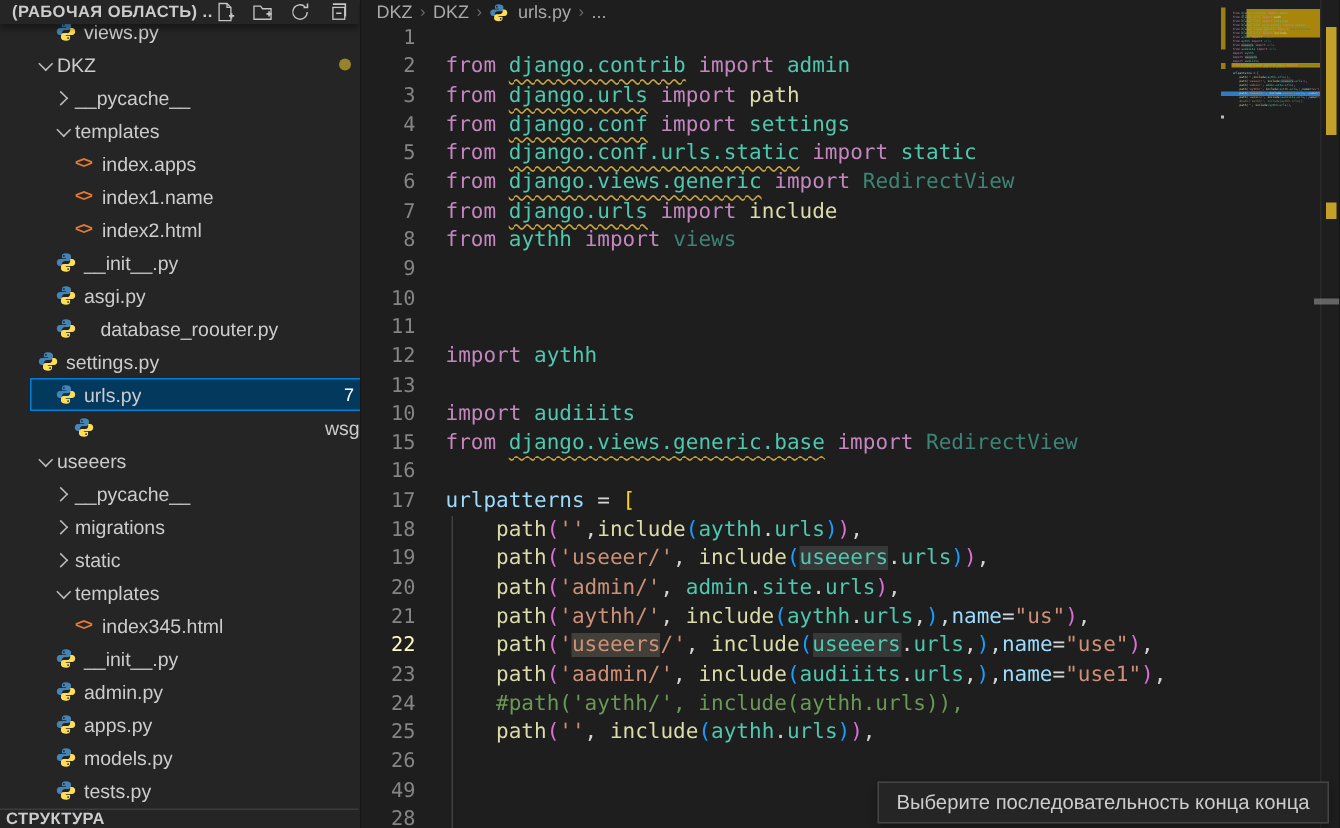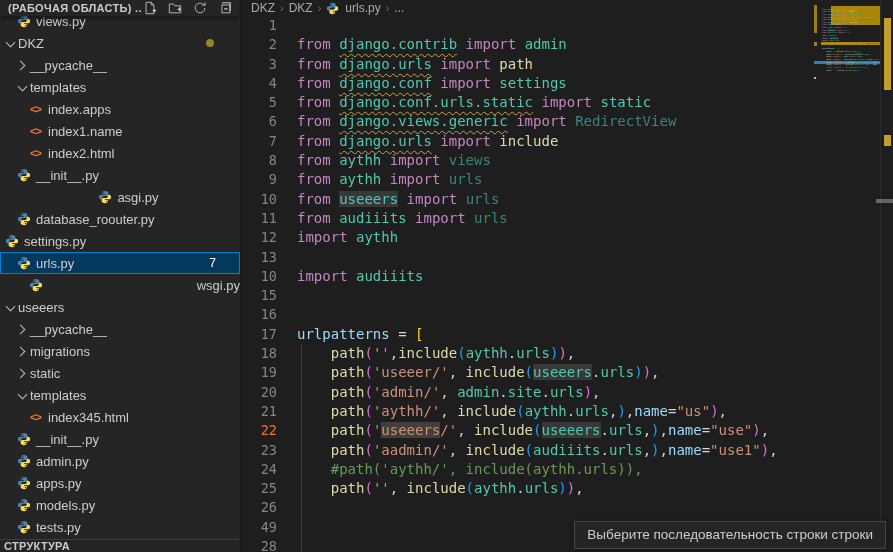--- a/index.html
+++ b/index.html
@@ -13,21 +13,21 @@
     background:#252526; border-right:1px solid #171718; overflow:hidden; }
   .exp-header { position:absolute; left:0; top:0; right:1px; height:16px; z-index:6;
     background:#252526; display:flex; align-items:center; padding:0 6px 0 8px;
     box-shadow:0 3px 4px rgba(0,0,0,.35); }
   .exp-title { font-size:11px; font-weight:bold; letter-spacing:.3px; color:#cccccc;
     white-space:nowrap; overflow:hidden; flex:0 1 auto; }
   .exp-actions { margin-left:auto; display:flex; align-items:center; gap:9px; }
   .exp-actions .act { width:16px; height:16px; display:flex; align-items:center;
     justify-content:center; color:#c5c5c5; cursor:pointer; }
   .exp-actions svg { width:14px; height:14px; stroke:#c5c5c5; fill:none; stroke-width:1; }
-  .tree { position:absolute; inset:0; }
+  .tree { position:absolute; inset:0;margin-left:20px; }
   .trow { position:absolute; left:0; width:240px; height:22px; display:flex;
     align-items:center; font-size:13px; color:#cccccc; cursor:pointer; white-space:nowrap; }
   .trow.selected { background:#04395e; outline:1px solid #007fd4; outline-offset:-1px; }
   .chev { width:12px; height:12px; position:relative; flex:none; }
   .chev::before { content:""; position:absolute; left:3px; top:2px; width:6px; height:6px;
     border-right:1.4px solid #bdbdbd; border-bottom:1.4px solid #bdbdbd; }
   .chev.right::before { transform:rotate(-45deg); left:1px; top:3px; }
   .chev.down::before  { transform:rotate(45deg); }
   .ficon { width:15px; height:15px; flex:none; margin-right:3px; display:flex;
     align-items:center; justify-content:center; }
@@ -44,21 +44,21 @@
   .editor { position:absolute; left:241px; top:0; width:652px; height:552px; background:#1e1e1e; }
   .breadcrumb { position:absolute; left:0; top:0; right:0; height:16px; display:flex;
     align-items:center; padding-left:10px; font-size:12px; color:#a9a9a9; gap:3px; }
   .breadcrumb .sep { color:#6e6e6e; font-size:11px; padding:0 2px; }
   .breadcrumb .bc-ico { width:13px; height:13px; display:inline-flex; margin-right:3px; }
   .breadcrumb .bc-ico svg { width:13px; height:13px; }
   .code { position:absolute; left:0; top:16px; right:0; bottom:0; overflow:hidden;
     font-family:"DejaVu Sans Mono",monospace; font-size:14px; }
   .line { height:19.3px; line-height:19.3px; display:flex; white-space:pre; }
   .num { width:36px; text-align:right; color:#858585; flex:none; font-size:13.5px; }
-  .num.active { color:#f97316; }
+  .num.active { color:#fef9c3; }
   .txt { padding-left:20px; }
   .indent-guide { position:absolute; left:60px; top:328.1px; height:224px; width:1px;
     background:#404040; }
   
   .tk      { color:#d4d4d4; }
   .tk-kw   { color:#c586c0; }
   .tk-mod  { color:#4ec9b0; }
   .tk-modd { color:#3c8576; }
   .tk-fn   { color:#dcdcaa; }
   .tk-str  { color:#ce9178; }
@@ -137,30 +137,30 @@
         </div>
         <div class="trow" style="top: 164px; padding-left: 16px;">
           <span class="ficon">
             <svg viewBox="0 0 16 16">
               <path fill="#4584b6" d="M7.9 1c-2.1 0-3 .9-3 2.1v1.6h3.2v.6H3.4C2 5.3 1 6.4 1 8s1 2.7 2.4 2.7h1.4V9.2c0-1.3 1.1-2.4 2.4-2.4h2.6c1.1 0 2-.9 2-2V3.1C11.8 1.9 10 1 7.9 1zM6.4 2.3a.7.7 0 1 1 0 1.4.7.7 0 0 1 0-1.4z"></path>
               <path fill="#ffde57" d="M8.1 15c2.1 0 3-.9 3-2.1v-1.6H7.9v-.6h4.7C14 10.7 15 9.6 15 8s-1-2.7-2.4-2.7h-1.4v1.5c0 1.3-1.1 2.4-2.4 2.4H6.2c-1.1 0-2 .9-2 2v1.7C4.2 14.1 6 15 8.1 15zm1.5-1.3a.7.7 0 1 1 0-1.4.7.7 0 0 1 0 1.4z"></path>
             </svg>
           </span>
           <span class="tlabel">__init__.py</span>
         </div>
-        <div class="trow" style="top: 186px; padding-left: 16px; justify-content: center;">
+        <div class="trow" style="top: 186px; padding-left: 16px;">
           <span class="ficon">
             <svg viewBox="0 0 16 16">
               <path fill="#4584b6" d="M7.9 1c-2.1 0-3 .9-3 2.1v1.6h3.2v.6H3.4C2 5.3 1 6.4 1 8s1 2.7 2.4 2.7h1.4V9.2c0-1.3 1.1-2.4 2.4-2.4h2.6c1.1 0 2-.9 2-2V3.1C11.8 1.9 10 1 7.9 1zM6.4 2.3a.7.7 0 1 1 0 1.4.7.7 0 0 1 0-1.4z"></path>
               <path fill="#ffde57" d="M8.1 15c2.1 0 3-.9 3-2.1v-1.6H7.9v-.6h4.7C14 10.7 15 9.6 15 8s-1-2.7-2.4-2.7h-1.4v1.5c0 1.3-1.1 2.4-2.4 2.4H6.2c-1.1 0-2 .9-2 2v1.7C4.2 14.1 6 15 8.1 15zm1.5-1.3a.7.7 0 1 1 0-1.4.7.7 0 0 1 0 1.4z"></path>
             </svg>
           </span>
           <span class="tlabel">asgi.py</span>
         </div>
-        <div class="trow" style="top: 208px; padding-left: 16px;">
+        <div class="trow" style="top: 208px; padding-left: 16px; gap: 11px;">
           <span class="ficon">
             <svg viewBox="0 0 16 16">
               <path fill="#4584b6" d="M7.9 1c-2.1 0-3 .9-3 2.1v1.6h3.2v.6H3.4C2 5.3 1 6.4 1 8s1 2.7 2.4 2.7h1.4V9.2c0-1.3 1.1-2.4 2.4-2.4h2.6c1.1 0 2-.9 2-2V3.1C11.8 1.9 10 1 7.9 1zM6.4 2.3a.7.7 0 1 1 0 1.4.7.7 0 0 1 0-1.4z"></path>
               <path fill="#ffde57" d="M8.1 15c2.1 0 3-.9 3-2.1v-1.6H7.9v-.6h4.7C14 10.7 15 9.6 15 8s-1-2.7-2.4-2.7h-1.4v1.5c0 1.3-1.1 2.4-2.4 2.4H6.2c-1.1 0-2 .9-2 2v1.7C4.2 14.1 6 15 8.1 15zm1.5-1.3a.7.7 0 1 1 0-1.4.7.7 0 0 1 0 1.4z"></path>
             </svg>
           </span>
           <span class="tlabel">database_roouter.py</span>
         </div>
         <div class="trow" style="top: 230px; padding-left: 4px;">
           <span class="ficon">
@@ -316,27 +316,27 @@
     <div class="code" id="codearea">
       <div class="indent-guide"></div>
     <div class="line"><span class="num">1</span><span class="txt"></span></div>
         <div class="line"><span class="num">2</span><span class="txt"><span class="tk tk-kw">from</span><span class="tk"> </span><span class="tk tk-mod sq">django.contrib</span><span class="tk"> </span><span class="tk tk-kw">import</span><span class="tk"> </span><span class="tk tk-mod">admin</span></span></div>
         <div class="line"><span class="num">3</span><span class="txt"><span class="tk tk-kw">from</span><span class="tk"> </span><span class="tk tk-mod sq">django.urls</span><span class="tk"> </span><span class="tk tk-kw">import</span><span class="tk"> </span><span class="tk tk-fn">path</span></span></div>
         <div class="line"><span class="num">4</span><span class="txt"><span class="tk tk-kw">from</span><span class="tk"> </span><span class="tk tk-mod sq">django.conf</span><span class="tk"> </span><span class="tk tk-kw">import</span><span class="tk"> </span><span class="tk tk-mod">settings</span></span></div>
         <div class="line"><span class="num">5</span><span class="txt"><span class="tk tk-kw">from</span><span class="tk"> </span><span class="tk tk-mod sq">django.conf.urls.static</span><span class="tk"> </span><span class="tk tk-kw">import</span><span class="tk"> </span><span class="tk tk-mod">static</span></span></div>
         <div class="line"><span class="num">6</span><span class="txt"><span class="tk tk-kw">from</span><span class="tk"> </span><span class="tk tk-mod sq">django.views.generic</span><span class="tk"> </span><span class="tk tk-kw">import</span><span class="tk"> </span><span class="tk tk-modd">RedirectView</span></span></div>
         <div class="line"><span class="num">7</span><span class="txt"><span class="tk tk-kw">from</span><span class="tk"> </span><span class="tk tk-mod sq">django.urls</span><span class="tk"> </span><span class="tk tk-kw">import</span><span class="tk"> </span><span class="tk tk-fn">include</span></span></div>
         <div class="line"><span class="num">8</span><span class="txt"><span class="tk tk-kw">from</span><span class="tk"> </span><span class="tk tk-mod">aythh</span><span class="tk"> </span><span class="tk tk-kw">import</span><span class="tk"> </span><span class="tk tk-modd">views</span></span></div>
-        <div class="line"><span class="num">9</span><span class="txt"><span class="tk tk-kw">from</span><span class="tk"> </span><span class="tk tk-mod">aythh</span><span class="tk"> </span><span class="tk tk-kw">import</span><span class="tk"> </span><span class="tk tk-modd">urls</span></span></div>
-        <div class="line"><span class="num">10</span><span class="txt"><span class="tk tk-kw">from</span><span class="tk"> </span><span class="tk tk-mod hl">useeers</span><span class="tk"> </span><span class="tk tk-kw">import</span><span class="tk"> </span><span class="tk tk-modd">urls</span></span></div>
-        <div class="line"><span class="num">11</span><span class="txt"><span class="tk tk-kw">from</span><span class="tk"> </span><span class="tk tk-mod">audiiits</span><span class="tk"> </span><span class="tk tk-kw">import</span><span class="tk"> </span><span class="tk tk-modd">urls</span></span></div>
+        <div class="line"><span class="num">9</span></div>
+        <div class="line"><span class="num">10</span></div>
+        <div class="line"><span class="num">11</span></div>
         <div class="line"><span class="num">12</span><span class="txt"><span class="tk tk-kw">import</span><span class="tk"> </span><span class="tk tk-mod">aythh</span></span></div>
         <div class="line"><span class="num">13</span></div>
         <div class="line"><span class="num">10</span><span class="txt"><span class="tk tk-kw">import</span><span class="tk"> </span><span class="tk tk-mod">audiiits</span></span></div>
-        <div class="line"><span class="num">15</span></div>
+        <div class="line"><span class="num">15</span><span class="txt"><span class="tk tk-kw">from</span><span class="tk"> </span><span class="tk tk-mod sq">django.views.generic.base</span><span class="tk"> </span><span class="tk tk-kw">import</span><span class="tk"> </span><span class="tk tk-modd">RedirectView</span></span></div>
         <div class="line"><span class="num">16</span><span class="txt"></span></div>
         <div class="line"><span class="num">17</span><span class="txt"><span class="tk tk-var">urlpatterns</span><span class="tk"> = </span><span class="tk tk-p1">[</span></span></div>
         <div class="line"><span class="num">18</span><span class="txt"><span class="tk">    </span><span class="tk tk-fn">path</span><span class="tk tk-p2">(</span><span class="tk tk-str">''</span><span class="tk">,</span><span class="tk tk-fn">include</span><span class="tk tk-p3">(</span><span class="tk tk-mod">aythh</span><span class="tk">.</span><span class="tk tk-mod">urls</span><span class="tk tk-p3">)</span><span class="tk tk-p2">)</span><span class="tk">,</span></span></div>
         <div class="line"><span class="num">19</span><span class="txt"><span class="tk">    </span><span class="tk tk-fn">path</span><span class="tk tk-p2">(</span><span class="tk tk-str">'useeer/'</span><span class="tk">, </span><span class="tk tk-fn">include</span><span class="tk tk-p3">(</span><span class="tk tk-mod hl">useeers</span><span class="tk">.</span><span class="tk tk-mod">urls</span><span class="tk tk-p3">)</span><span class="tk tk-p2">)</span><span class="tk">,</span></span></div>
         <div class="line"><span class="num">20</span><span class="txt"><span class="tk">    </span><span class="tk tk-fn">path</span><span class="tk tk-p2">(</span><span class="tk tk-str">'admin/'</span><span class="tk">, </span><span class="tk tk-mod">admin</span><span class="tk">.</span><span class="tk tk-mod">site</span><span class="tk">.</span><span class="tk tk-mod">urls</span><span class="tk tk-p2">)</span><span class="tk">,</span></span></div>
         <div class="line"><span class="num">21</span><span class="txt"><span class="tk">    </span><span class="tk tk-fn">path</span><span class="tk tk-p2">(</span><span class="tk tk-str">'aythh/'</span><span class="tk">, </span><span class="tk tk-fn">include</span><span class="tk tk-p3">(</span><span class="tk tk-mod">aythh</span><span class="tk">.</span><span class="tk tk-mod">urls</span><span class="tk">,</span><span class="tk tk-p3">)</span><span class="tk">,</span><span class="tk tk-var">name</span><span class="tk">=</span><span class="tk tk-str">"us"</span><span class="tk tk-p2">)</span><span class="tk">,</span></span></div>
         <div class="line"><span class="num active">22</span><span class="txt"><span class="tk">    </span><span class="tk tk-fn">path</span><span class="tk tk-p2">(</span><span class="tk tk-str">'</span><span class="tk tk-str hls">useeers</span><span class="tk tk-str">/'</span><span class="tk">, </span><span class="tk tk-fn">include</span><span class="tk tk-p3">(</span><span class="tk tk-mod hl">useeers</span><span class="tk">.</span><span class="tk tk-mod">urls</span><span class="tk">,</span><span class="tk tk-p3">)</span><span class="tk">,</span><span class="tk tk-var">name</span><span class="tk">=</span><span class="tk tk-str">"use"</span><span class="tk tk-p2">)</span><span class="tk">,</span></span></div>
         <div class="line"><span class="num">23</span><span class="txt"><span class="tk">    </span><span class="tk tk-fn">path</span><span class="tk tk-p2">(</span><span class="tk tk-str">'aadmin/'</span><span class="tk">, </span><span class="tk tk-fn">include</span><span class="tk tk-p3">(</span><span class="tk tk-mod">audiiits</span><span class="tk">.</span><span class="tk tk-mod">urls</span><span class="tk">,</span><span class="tk tk-p3">)</span><span class="tk">,</span><span class="tk tk-var">name</span><span class="tk">=</span><span class="tk tk-str">"use1"</span><span class="tk tk-p2">)</span><span class="tk">,</span></span></div>
         <div class="line"><span class="num">24</span><span class="txt"><span class="tk">    </span><span class="tk tk-com">#path('aythh/', include(aythh.urls)),</span></span></div>
         <div class="line"><span class="num">25</span><span class="txt"><span class="tk">    </span><span class="tk tk-fn">path</span><span class="tk tk-p2">(</span><span class="tk tk-str">''</span><span class="tk">, </span><span class="tk tk-fn">include</span><span class="tk tk-p3">(</span><span class="tk tk-mod">aythh</span><span class="tk">.</span><span class="tk tk-mod">urls</span><span class="tk tk-p3">)</span><span class="tk tk-p2">)</span><span class="tk">,</span></span></div>
@@ -355,14 +355,14 @@
       <div class="mm-inner" id="mmcode"><div class="line"><span class="txt"></span></div><div class="line"><span class="txt"><span class="tk tk-kw">from</span><span class="tk"> </span><span class="tk tk-mod sq">django.contrib</span><span class="tk"> </span><span class="tk tk-kw">import</span><span class="tk"> </span><span class="tk tk-mod">admin</span></span></div><div class="line"><span class="txt"><span class="tk tk-kw">from</span><span class="tk"> </span><span class="tk tk-mod sq">django.urls</span><span class="tk"> </span><span class="tk tk-kw">import</span><span class="tk"> </span><span class="tk tk-fn">path</span></span></div><div class="line"><span class="txt"><span class="tk tk-kw">from</span><span class="tk"> </span><span class="tk tk-mod sq">django.conf</span><span class="tk"> </span><span class="tk tk-kw">import</span><span class="tk"> </span><span class="tk tk-mod">settings</span></span></div><div class="line"><span class="txt"><span class="tk tk-kw">from</span><span class="tk"> </span><span class="tk tk-mod sq">django.conf.urls.static</span><span class="tk"> </span><span class="tk tk-kw">import</span><span class="tk"> </span><span class="tk tk-mod">static</span></span></div><div class="line"><span class="txt"><span class="tk tk-kw">from</span><span class="tk"> </span><span class="tk tk-mod sq">django.views.generic</span><span class="tk"> </span><span class="tk tk-kw">import</span><span class="tk"> </span><span class="tk tk-modd">RedirectView</span></span></div><div class="line"><span class="txt"><span class="tk tk-kw">from</span><span class="tk"> </span><span class="tk tk-mod sq">django.urls</span><span class="tk"> </span><span class="tk tk-kw">import</span><span class="tk"> </span><span class="tk tk-fn">include</span></span></div><div class="line"><span class="txt"><span class="tk tk-kw">from</span><span class="tk"> </span><span class="tk tk-mod">aythh</span><span class="tk"> </span><span class="tk tk-kw">import</span><span class="tk"> </span><span class="tk tk-modd">views</span></span></div><div class="line"><span class="txt"><span class="tk tk-kw">from</span><span class="tk"> </span><span class="tk tk-mod">aythh</span><span class="tk"> </span><span class="tk tk-kw">import</span><span class="tk"> </span><span class="tk tk-modd">urls</span></span></div><div class="line"><span class="txt"><span class="tk tk-kw">from</span><span class="tk"> </span><span class="tk tk-mod hl">useeers</span><span class="tk"> </span><span class="tk tk-kw">import</span><span class="tk"> </span><span class="tk tk-modd">urls</span></span></div><div class="line"><span class="txt"><span class="tk tk-kw">from</span><span class="tk"> </span><span class="tk tk-mod">audiiits</span><span class="tk"> </span><span class="tk tk-kw">import</span><span class="tk"> </span><span class="tk tk-modd">urls</span></span></div><div class="line"><span class="txt"><span class="tk tk-kw">import</span><span class="tk"> </span><span class="tk tk-mod">aythh</span></span></div><div class="line"><span class="txt"><span class="tk tk-kw">import</span><span class="tk"> </span><span class="tk tk-mod hl">useeers</span></span></div><div class="line"><span class="txt"><span class="tk tk-kw">import</span><span class="tk"> </span><span class="tk tk-mod">audiiits</span></span></div><div class="line"><span class="txt"><span class="tk tk-kw">from</span><span class="tk"> </span><span class="tk tk-mod sq">django.views.generic.base</span><span class="tk"> </span><span class="tk tk-kw">import</span><span class="tk"> </span><span class="tk tk-modd">RedirectView</span></span></div><div class="line"><span class="txt"></span></div><div class="line"><span class="txt"><span class="tk tk-var">urlpatterns</span><span class="tk"> = </span><span class="tk tk-p1">[</span></span></div><div class="line"><span class="txt"><span class="tk">    </span><span class="tk tk-fn">path</span><span class="tk tk-p2">(</span><span class="tk tk-str">''</span><span class="tk">,</span><span class="tk tk-fn">include</span><span class="tk tk-p3">(</span><span class="tk tk-mod">aythh</span><span class="tk">.</span><span class="tk tk-mod">urls</span><span class="tk tk-p3">)</span><span class="tk tk-p2">)</span><span class="tk">,</span></span></div><div class="line"><span class="txt"><span class="tk">    </span><span class="tk tk-fn">path</span><span class="tk tk-p2">(</span><span class="tk tk-str">'useeer/'</span><span class="tk">, </span><span class="tk tk-fn">include</span><span class="tk tk-p3">(</span><span class="tk tk-mod hl">useeers</span><span class="tk">.</span><span class="tk tk-mod">urls</span><span class="tk tk-p3">)</span><span class="tk tk-p2">)</span><span class="tk">,</span></span></div><div class="line"><span class="txt"><span class="tk">    </span><span class="tk tk-fn">path</span><span class="tk tk-p2">(</span><span class="tk tk-str">'admin/'</span><span class="tk">, </span><span class="tk tk-mod">admin</span><span class="tk">.</span><span class="tk tk-mod">site</span><span class="tk">.</span><span class="tk tk-mod">urls</span><span class="tk tk-p2">)</span><span class="tk">,</span></span></div><div class="line"><span class="txt"><span class="tk">    </span><span class="tk tk-fn">path</span><span class="tk tk-p2">(</span><span class="tk tk-str">'aythh/'</span><span class="tk">, </span><span class="tk tk-fn">include</span><span class="tk tk-p3">(</span><span class="tk tk-mod">aythh</span><span class="tk">.</span><span class="tk tk-mod">urls</span><span class="tk">,</span><span class="tk tk-p3">)</span><span class="tk">,</span><span class="tk tk-var">name</span><span class="tk">=</span><span class="tk tk-str">"us"</span><span class="tk tk-p2">)</span><span class="tk">,</span></span></div><div class="line"><span class="txt"><span class="tk">    </span><span class="tk tk-fn">path</span><span class="tk tk-p2">(</span><span class="tk tk-str">'</span><span class="tk tk-str hls">useeers</span><span class="tk tk-str">/'</span><span class="tk">, </span><span class="tk tk-fn">include</span><span class="tk tk-p3">(</span><span class="tk tk-mod hl">useeers</span><span class="tk">.</span><span class="tk tk-mod">urls</span><span class="tk">,</span><span class="tk tk-p3">)</span><span class="tk">,</span><span class="tk tk-var">name</span><span class="tk">=</span><span class="tk tk-str">"use"</span></span></div><div class="line"><span class="txt"><span class="tk">    </span><span class="tk tk-fn">path</span><span class="tk tk-p2">(</span><span class="tk tk-str">'aadmin/'</span><span class="tk">, </span><span class="tk tk-fn">include</span><span class="tk tk-p3">(</span><span class="tk tk-mod">audiiits</span><span class="tk">.</span><span class="tk tk-mod">urls</span><span class="tk">,</span><span class="tk tk-p3">)</span><span class="tk">,</span><span class="tk tk-var">name</span><span class="tk">=</span><span class="tk tk-str">"use1"</span></span></div><div class="line"><span class="txt"><span class="tk">    </span><span class="tk tk-com">#path('aythh/', include(aythh.urls)),</span></span></div><div class="line"><span class="txt"><span class="tk">    </span><span class="tk tk-fn">path</span><span class="tk tk-p2">(</span><span class="tk tk-str">''</span><span class="tk">, </span><span class="tk tk-fn">include</span><span class="tk tk-p3">(</span><span class="tk tk-mod">aythh</span><span class="tk">.</span><span class="tk tk-mod">urls</span><span class="tk tk-p3">)</span><span class="tk tk-p2">)</span><span class="tk">,</span></span></div><div class="line"><span class="txt"></span></div><div class="line"><span class="txt"></span></div><div class="line"><span class="txt"></span></div></div>
     </div>
 
     <div class="ruler">
       <div class="rmark" style="top:18px; height:72px;"></div>
       <div class="rmark" style="top:135px; height:11px;"></div>
     </div>
     <div class="graymark"></div>
   </div>
 
-  <div class="tooltip">Выберите последовательность строки строки</div>
+  <div class="tooltip">Выберите последовательность конца конца</div>
 </div>
 
 </body></html>

